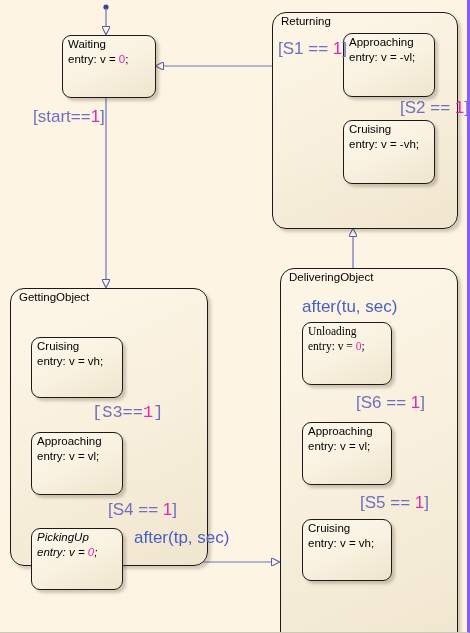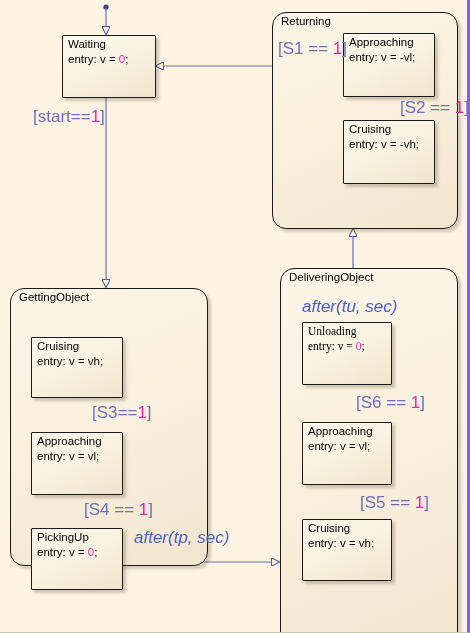--- a/index.html
+++ b/index.html
@@ -48,42 +48,42 @@
     font-size: 11.5px;
     color: #000;
     white-space: nowrap;
   }
 
   
   .state {
     position: absolute;
     box-sizing: border-box;
     border: 1.4px solid #1a1a1a;
-    border-radius: 1px;
+    border-radius: 9px;
     background: linear-gradient(155deg, #fdf8ec 0%, #f9f2e1 50%, #efe5cd 100%);
     box-shadow: 3px 3px 3px rgba(90,75,50,0.28);
     padding: 1px 4px 0 5px;
     font-size: 11.5px;
     line-height: 14.5px;
     color: #000;
     overflow: hidden;
   }
   .state .st-name { display: block; white-space: nowrap; }
   .state .st-entry { display: block; white-space: nowrap; }
   .num { color: #e327b0; }
 
   
   .tlabel {
     position: absolute;
     font-size: 17px;
     line-height: 13px;
     color: #6f6fbd;
     white-space: nowrap;
   }
-  .tlabel.blue { color: #4a5fc1; font-style: italic; }
+  .tlabel.blue { color: #4a5fc1; }
 </style>
 </head>
 <body>
 
 <div id="canvas">
 
   <svg id="wires" viewBox="0 0 470 633" width="470" height="633" xmlns="http://www.w3.org/2000/svg">
     <defs>
       <marker id="ah" viewBox="0 0 10 10" refX="9" refY="5" markerWidth="7" markerHeight="7" orient="auto-start-reverse">
         <path d="M 0 0 L 10 5 L 0 10 z" fill="#fdf4e3" stroke="#5b5ba8" stroke-width="1.3"></path>
@@ -154,21 +154,21 @@
   <div class="state" style="left:31px; top:337px; width:92px; height:61px;">
     <span class="st-name">Cruising</span>
     <span class="st-entry">entry: v = vh;</span>
   </div>
 
   <div class="state" style="left:31px; top:432px; width:92px; height:63px;">
     <span class="st-name">Approaching</span>
     <span class="st-entry">entry: v = vl;</span>
   </div>
 
-  <div class="state" style="left:31px; top:528px; width:92px; height:62px;">
+  <div class="state" style="left:31px; top:528px; width:92px; height:62px;font-style:italic;">
     <span class="st-name">PickingUp</span>
     <span class="st-entry"><span>entry: v = </span><span class="num">0</span><span>;</span></span>
   </div>
 
   <div class="state" style="left:302px; top:322px; width:90px; height:63px;font-family:Liberation Serif, serif;">
     <span class="st-name">Unloading</span>
     <span class="st-entry"><span>entry: v = </span><span class="num">0</span><span>;</span></span>
   </div>
 
   <div class="state" style="left:302px; top:422px; width:90px; height:63px;">
@@ -180,23 +180,23 @@
     <span class="st-name">Cruising</span>
     <span class="st-entry">entry: v = vh;</span>
   </div>
 
   <div class="tlabel" style="left:33px; top:110px;"><span>[start==</span><span class="num">1</span><span>]</span></div>
 
   <div class="tlabel" style="left:278px; top:42px;"><span>[S1 == </span><span class="num">1</span><span>]</span></div>
 
   <div class="tlabel" style="left:400px; top:101px;"><span>[S2 == </span><span class="num">1</span><span>]</span></div>
 
-  <div class="tlabel" style="left:92px; top:406px;"><span>[S3==</span><span class="num">1</span><span>]</span></div>
-
-  <div class="tlabel" style="left:84px; top:503px;"><span>[S4 == </span><span class="num">1</span><span>]</span></div>
+  <div class="tlabel" style="left:92px; top:406px;font-family:Liberation Mono, monospace;"><span>[S3==</span><span class="num">1</span><span>]</span></div>
+
+  <div class="tlabel" style="left:108px; top:503px;"><span>[S4 == </span><span class="num">1</span><span>]</span></div>
 
   <div class="tlabel" style="left:360px; top:496px;"><span>[S5 == </span><span class="num">1</span><span>]</span></div>
 
   <div class="tlabel" style="left:356px; top:396px;"><span>[S6 == </span><span class="num">1</span><span>]</span></div>
 
   <div class="tlabel blue" style="left:134px; top:531px;">after(tp, sec)</div>
 
   <div class="tlabel blue" style="left:302px; top:300px;">after(tu, sec)</div>
 
 </div>

